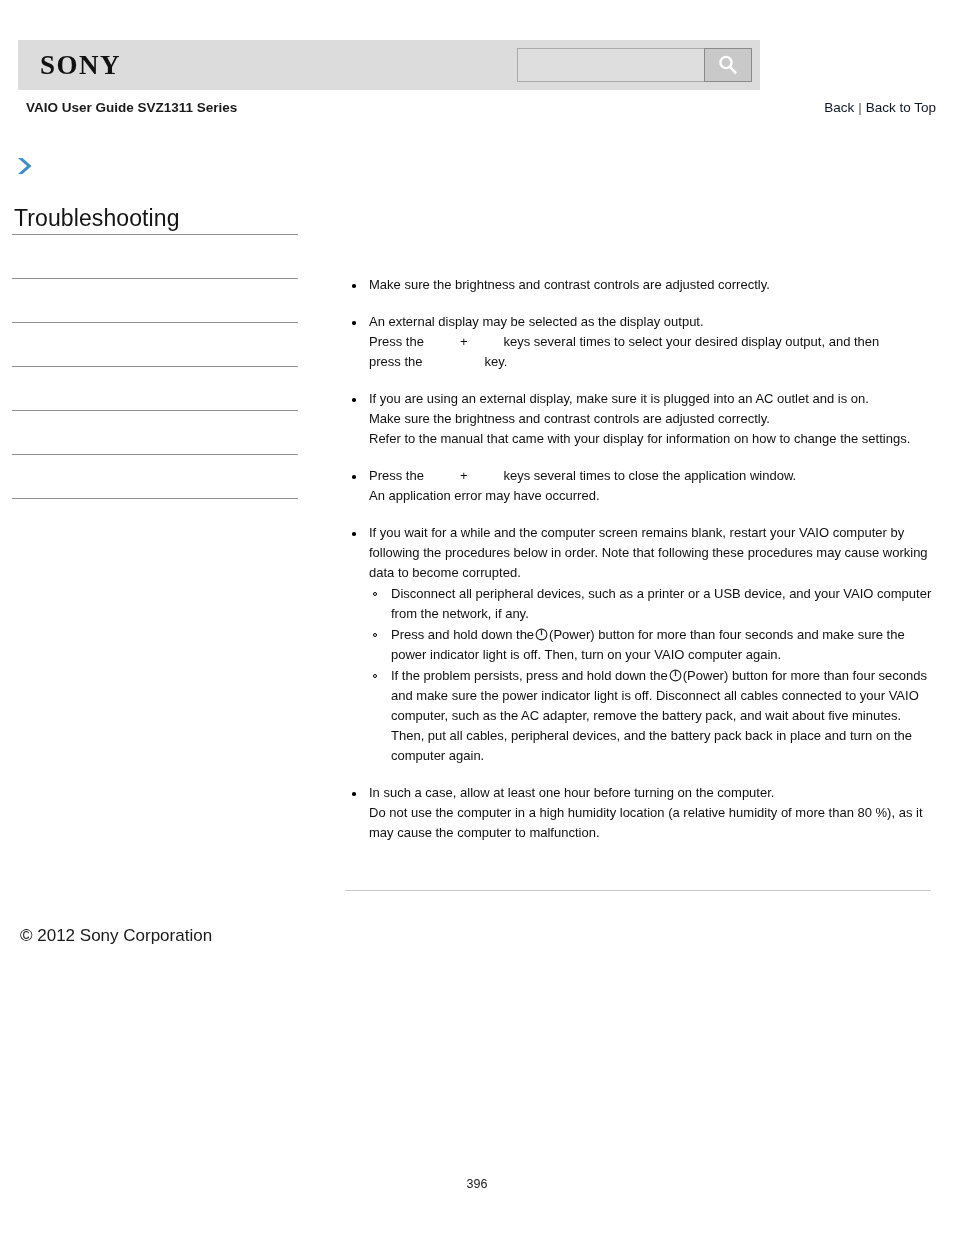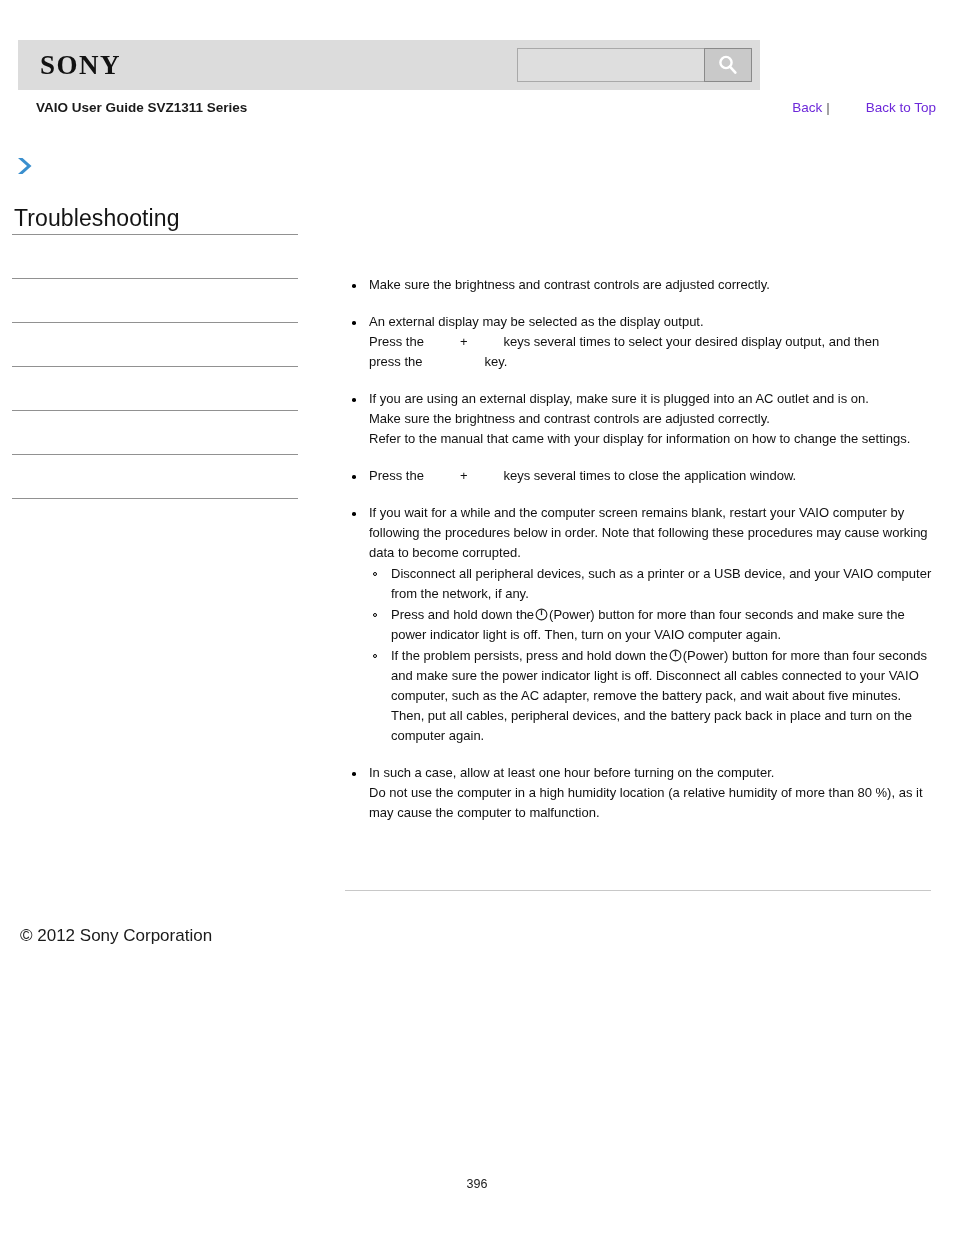--- a/index.html
+++ b/index.html
@@ -76,39 +76,38 @@
   
   #sub-header {
     position: absolute;
     left: 18px;
     top: 100px;
     width: 918px;
     height: 20px;
   }
   #guide-title {
     position: absolute;
-    left: 18px;
+    left: 8px;
     top: 0;
     font-size: 13.5px;
     font-weight: bold;
     color: #1a1a1a;
     white-space: nowrap;
   }
   #header-links {
     position: absolute;
     right: 0;
     top: 0;
     font-size: 13.5px;
     white-space: nowrap;
     color: #777;
   }
   #header-links a {
-    color: #6d28d9;
+    color: #0f172a;
     text-decoration: none;
-    margin-left: 32px;
   }
   #header-links .sep { color: #5b5b5b; margin: 0 4px; }
 
   
   #left-col {
     position: absolute;
     left: 12px;
     top: 155px;
     width: 286px;
   }
@@ -306,20 +305,21 @@
     </li>
 
     <li>
       <span class="line">If you are using an external display, make sure it is plugged into an AC outlet and is on.</span>
       <span class="line">Make sure the brightness and contrast controls are adjusted correctly.</span>
       <span>Refer to the manual that came with your display for information on how to change the settings.</span>
     </li>
 
     <li>
       <span class="line"><span>Press the</span><span class="key-gap"></span><span>+</span><span class="key-gap"></span><span>keys several times to close the application window.</span></span>
+      <span class="line">An application error may have occurred.</span>
     </li>
 
     <li>
       <span class="line">If you wait for a while and the computer screen remains blank, restart your VAIO computer by following the procedures below in order. Note that following these procedures may cause working data to become corrupted.</span>
       <ul class="lvl2">
         <li>
           <span>Disconnect all peripheral devices, such as a printer or a USB device, and your VAIO computer from the network, if any.</span>
         </li>
         <li><span>Press and hold down the</span><span class="pwr"><svg width="13" height="13" viewBox="0 0 16 16">
                 <circle cx="8" cy="8" r="6.6" fill="none" stroke="#222" stroke-width="1.35"></circle>

